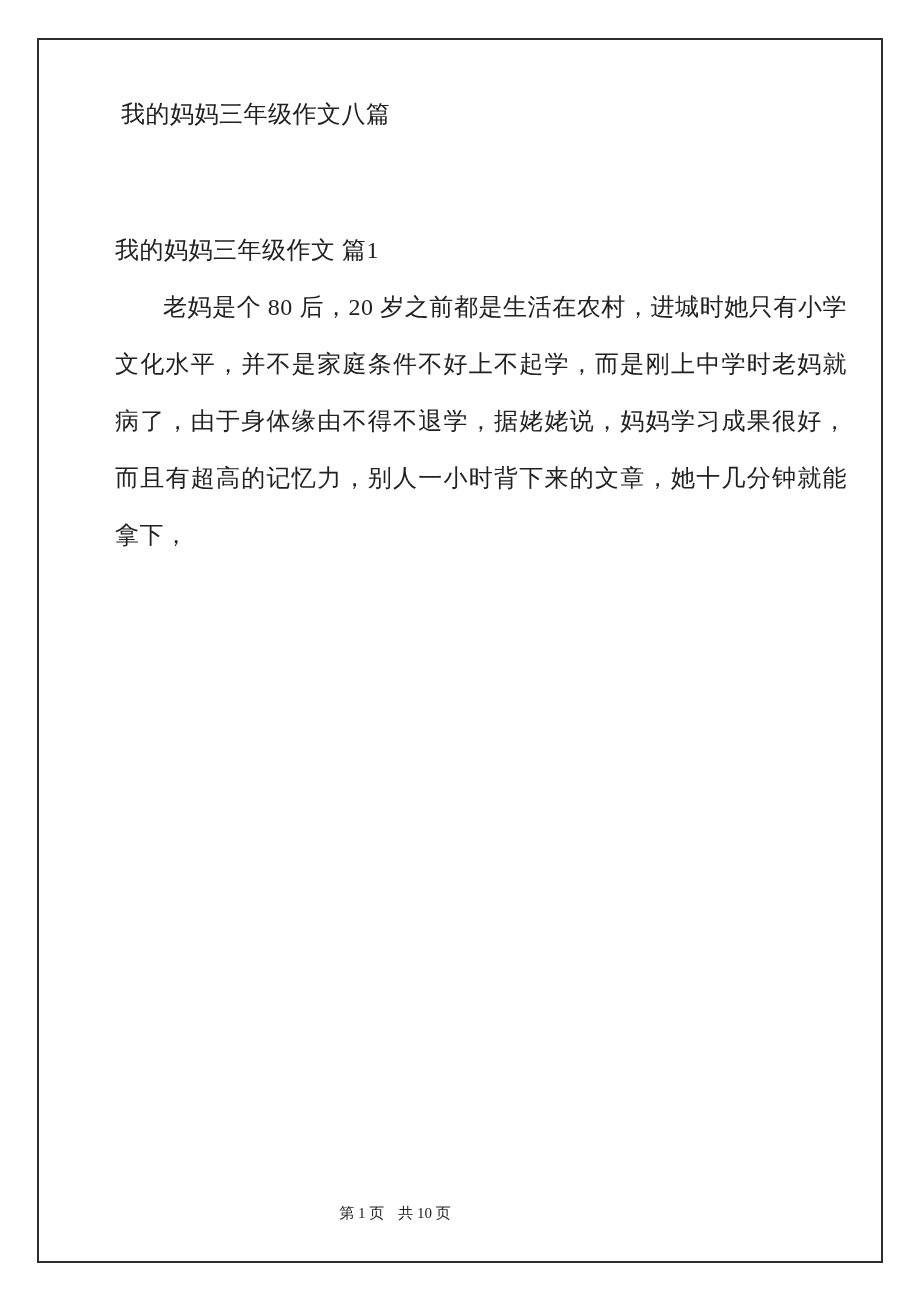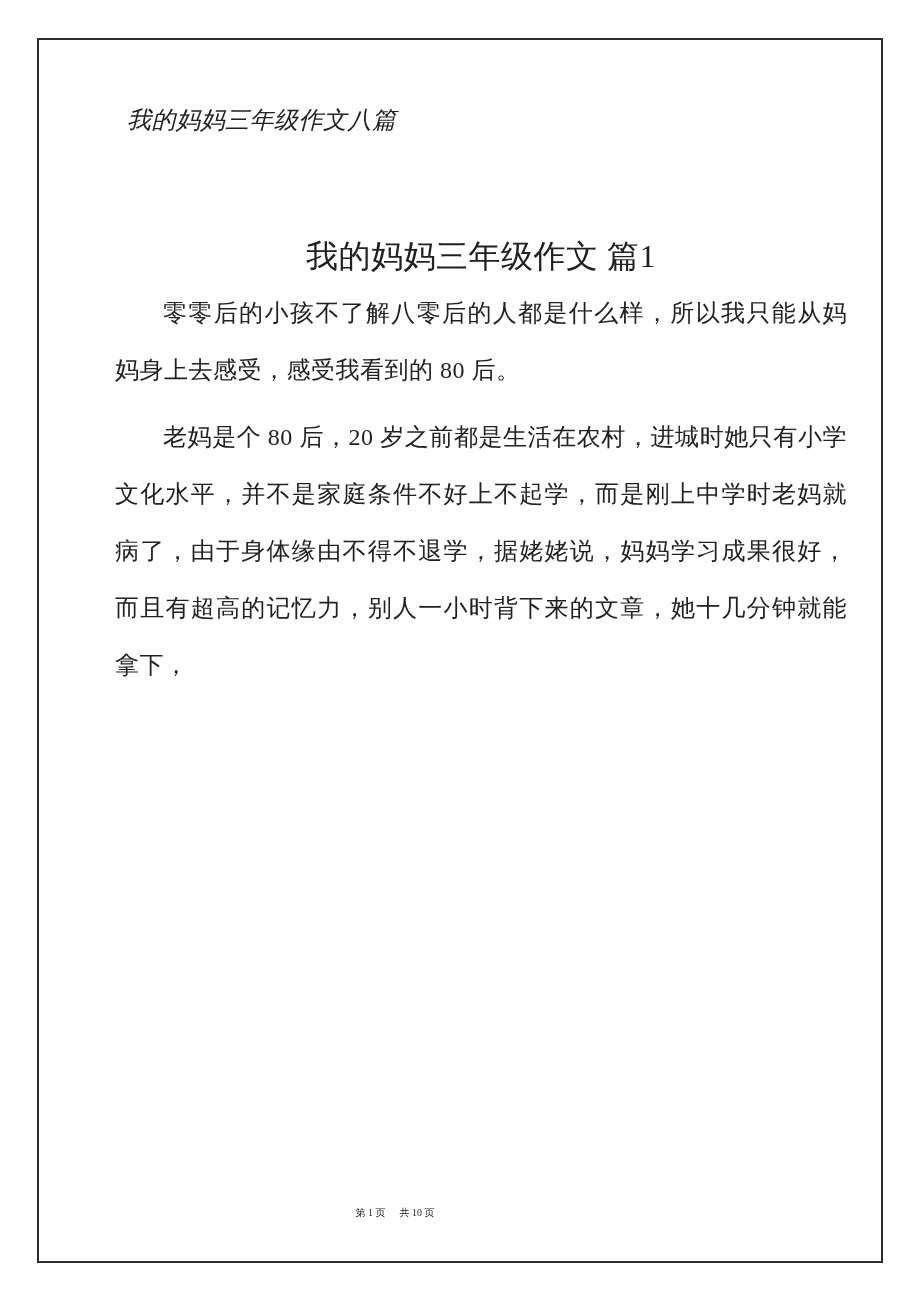--- a/index.html
+++ b/index.html
@@ -29,70 +29,68 @@
     position: absolute;
     left: 115px;
     top: 0;
     width: 732px;
     font-size: 24px;
     line-height: 57px;
     text-align: justify;
     letter-spacing: 0.5px;
   }
   .doc-title {
-    margin: 12px;
+    margin: 6px;
     padding-top: 80px;
     font-size: 24px;
     font-weight: normal;
     text-align: left;
-    font-style: italic;
   }
   .intro-para {
     margin: 0;
     text-indent: 96px;
   }
   .section-heading {
     margin: 79px 0 0 0;
-    font-size: 32px;
+    font-size: 24px;
     font-weight: normal;
-    text-align: center;
+    text-align: left;
   }
   .body-para {
     margin: 0;
     text-indent: 48px;
   }
   .body-para + .body-para {
     margin-top: 10px;
   }
   .page-footer {
     position: absolute;
     left: 37px;
     top: 1203px;
     width: 716px;
     text-align: center;
-    font-size: 10px;
+    font-size: 15px;
     line-height: 20px;
     color: #222222;
   }
   .page-footer .footer-page-num {
     margin-right: 14px;
   }
 </style>
 </head>
 <body>
 
 <div class="page-border"></div>
 
 <div class="content">
   <h1 class="doc-title">我的妈妈三年级作文八篇</h1>
 
 
   <h2 class="section-heading">我的妈妈三年级作文 篇1</h2>
 
-  <p class="body-para">零零后的小孩不了解八零后的人都是什么样，所以我只能从妈妈身上去感受，感受我看到的 80 后。</p>
 
 
   <p class="body-para">老妈是个 80 后，20 岁之前都是生活在农村，进城时她只有小学文化水平，并不是家庭条件不好上不起学，而是刚上中学时老妈就病了，由于身体缘由不得不退学，据姥姥说，妈妈学习成果很好，而且有超高的记忆力，别人一小时背下来的文章，她十几分钟就能拿下，</p>
 </div>
 
 <div class="page-footer">
   <span class="footer-page-num">第 1 页</span><span>共 10 页</span>
 </div>
 
 </body></html>

